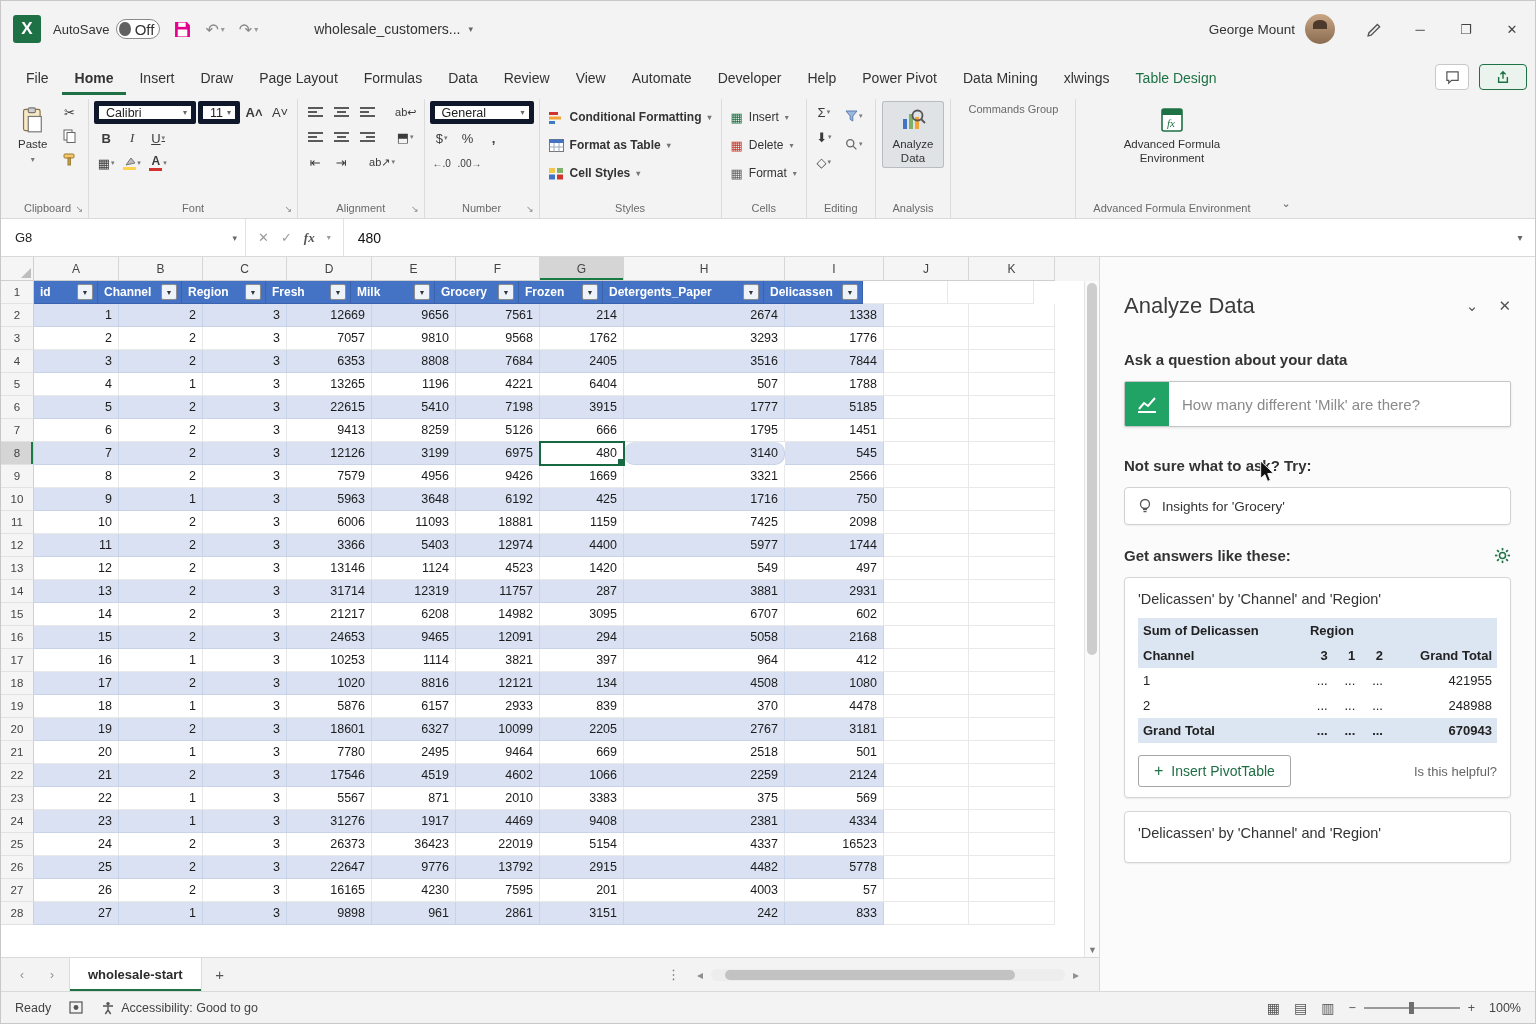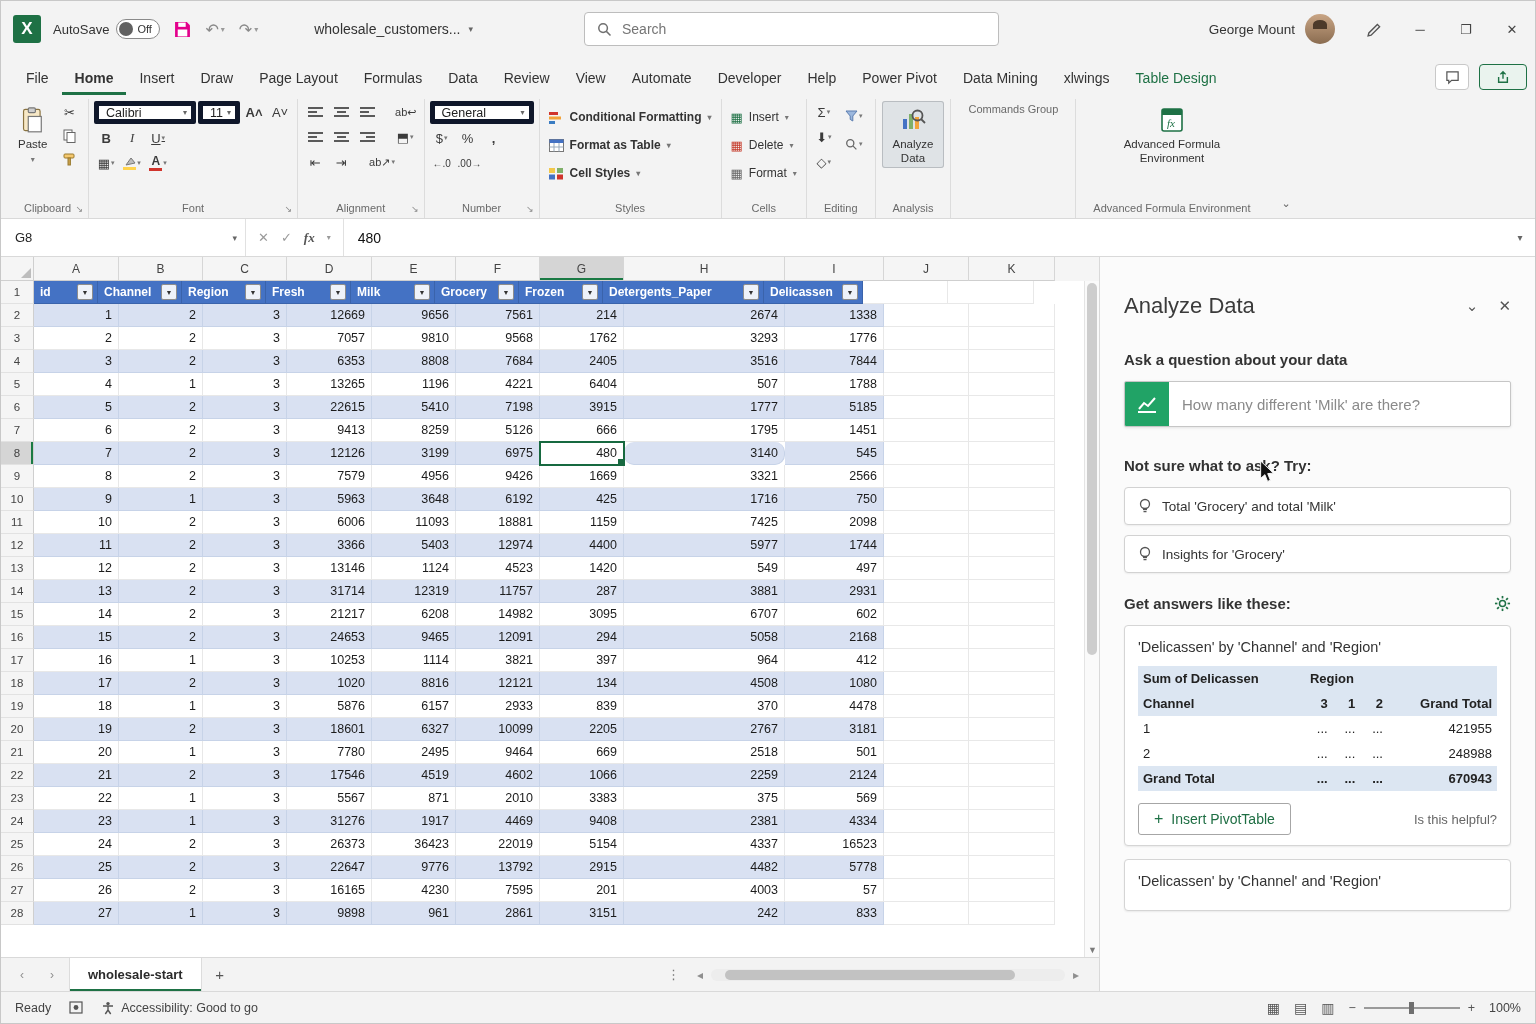--- a/index.html
+++ b/index.html
@@ -6,21 +6,21 @@
   html,body { width:1536px; height:1024px; overflow:hidden; }
   body { font-family:"Liberation Sans", sans-serif; background:#f3f3f3; color:#252525; }
   .app { width:1536px; height:1024px; display:flex; flex-direction:column; position:relative; background:#fff; border:1px solid #c8c8c8; }
 
   
   .titlebar { height:56px; background:#f3f3f3; display:flex; align-items:center; padding:0 0 0 12px; position:relative; flex:none; }
   .excel-logo { width:28px; height:28px; background:#1e7145; border-radius:3px; color:#fff; font-weight:bold; font-size:17px; display:flex; align-items:center; justify-content:center; margin-right:12px; }
   .autosave { display:flex; align-items:center; gap:7px; font-size:13px; color:#333; }
   .toggle { width:44px; height:20px; background:#fff; border:1px solid #8a8a8a; border-radius:10px; display:flex; align-items:center; padding:2px 5px 2px 2px; gap:4px; }
   .toggle .knob { width:14px; height:14px; border-radius:50%; background:#616161; }
-  .toggle .off { font-size:11px; color:#333; }
+  .toggle .off { font-size:15px; color:#333; }
   .tb-icon { margin-left:14px; color:#8a8a8a; font-size:16px; display:flex; align-items:center; gap:2px; }
   .tb-icon .chev { font-size:8px; color:#9a9a9a; }
   .tb-file { margin-left:46px; display:flex; align-items:center; gap:8px; font-size:14px; color:#333; padding:6px 10px; border-radius:4px; }
   .tb-file .chev { font-size:9px; color:#666; }
   .tb-search { position:absolute; left:583px; top:11px; width:415px; height:34px; background:#fff; border:1px solid #bdbdbd; border-radius:4px; display:flex; align-items:center; padding:0 12px; gap:10px; color:#757575; font-size:14px; }
   .tb-right { margin-left:auto; display:flex; align-items:center; height:100%; }
   .user { display:flex; align-items:center; gap:10px; font-size:13.5px; color:#333; margin-right:16px; }
   .avatar { width:30px; height:30px; border-radius:50%; background:linear-gradient(#c9a585,#8a6c50); position:relative; overflow:hidden; }
   .avatar::after { content:''; position:absolute; left:8px; top:6px; width:14px; height:9px; border-radius:50% 50% 0 0; background:#4d3a2a; }
   .win-btn { width:46px; height:56px; display:flex; align-items:center; justify-content:center; color:#444; font-size:13px; }
@@ -157,27 +157,20 @@
           <path d="M1 1 h11 l3 3 v11 h-14 z" fill="#e3008c"></path>
           <rect x="4" y="1.5" width="7" height="4" fill="#fff"></rect>
           <rect x="3.5" y="8" width="9" height="6.5" fill="#fff"></rect>
         </svg>
     </span>
     <span class="tb-icon">↶<span class="chev">▾</span></span>
     <span class="tb-icon">↷<span class="chev">▾</span></span>
     <div class="tb-file">
       <span>wholesale_customers...</span>
       <span class="chev">▾</span>
-    </div>
-    <div class="tb-search">
-      <svg class="icon-svg" width="15" height="15" viewBox="0 0 16 16">
-          <circle cx="6.5" cy="6.5" r="4.6" fill="none" stroke="#707070" stroke-width="1.6"></circle>
-          <line x1="10" y1="10" x2="14.4" y2="14.4" stroke="#707070" stroke-width="1.6"></line>
-        </svg>
-      <span>Search</span>
     </div>
     <div class="tb-right">
       <div class="user">
         <span>George Mount</span>
         <span class="avatar"></span>
       </div>
       <span class="win-btn">
         <svg class="icon-svg" width="17" height="17" viewBox="0 0 16 16">
             <path d="M2 14 l2.8-.7 8-8 -2.1-2.1 -8 8 z" fill="none" stroke="#555" stroke-width="1.3"></path>
           </svg>
@@ -987,28 +980,20 @@
         <span class="qicon">
           <svg class="icon-svg" width="22" height="22" viewBox="0 0 22 22">
               <polyline points="3,16 8,10 12,13 19,5" fill="none" stroke="#fff" stroke-width="2"></polyline>
               <rect x="2" y="18" width="18" height="2" fill="#fff"></rect>
             </svg>
         </span>
         <span class="qtext">How many different 'Milk' are there?</span>
       </div>
       <div class="try-head">Not sure what to ask? Try:</div>
       <div class="chips">
-          <div class="chip">
-            <svg class="icon-svg" width="14" height="16" viewBox="0 0 14 16">
-              <circle cx="7" cy="6" r="4.5" fill="none" stroke="#555" stroke-width="1.3"></circle>
-              <line x1="5" y1="11.5" x2="9" y2="11.5" stroke="#555" stroke-width="1.3"></line>
-              <line x1="5.5" y1="13.6" x2="8.5" y2="13.6" stroke="#555" stroke-width="1.3"></line>
-            </svg>
-            <span>Total 'Grocery' and total 'Milk'</span>
-          </div>
           <div class="chip">
             <svg class="icon-svg" width="14" height="16" viewBox="0 0 14 16">
               <circle cx="7" cy="6" r="4.5" fill="none" stroke="#555" stroke-width="1.3"></circle>
               <line x1="5" y1="11.5" x2="9" y2="11.5" stroke="#555" stroke-width="1.3"></line>
               <line x1="5.5" y1="13.6" x2="8.5" y2="13.6" stroke="#555" stroke-width="1.3"></line>
             </svg>
             <span>Insights for 'Grocery'</span>
           </div>
         </div>
       <div class="answers-row">

